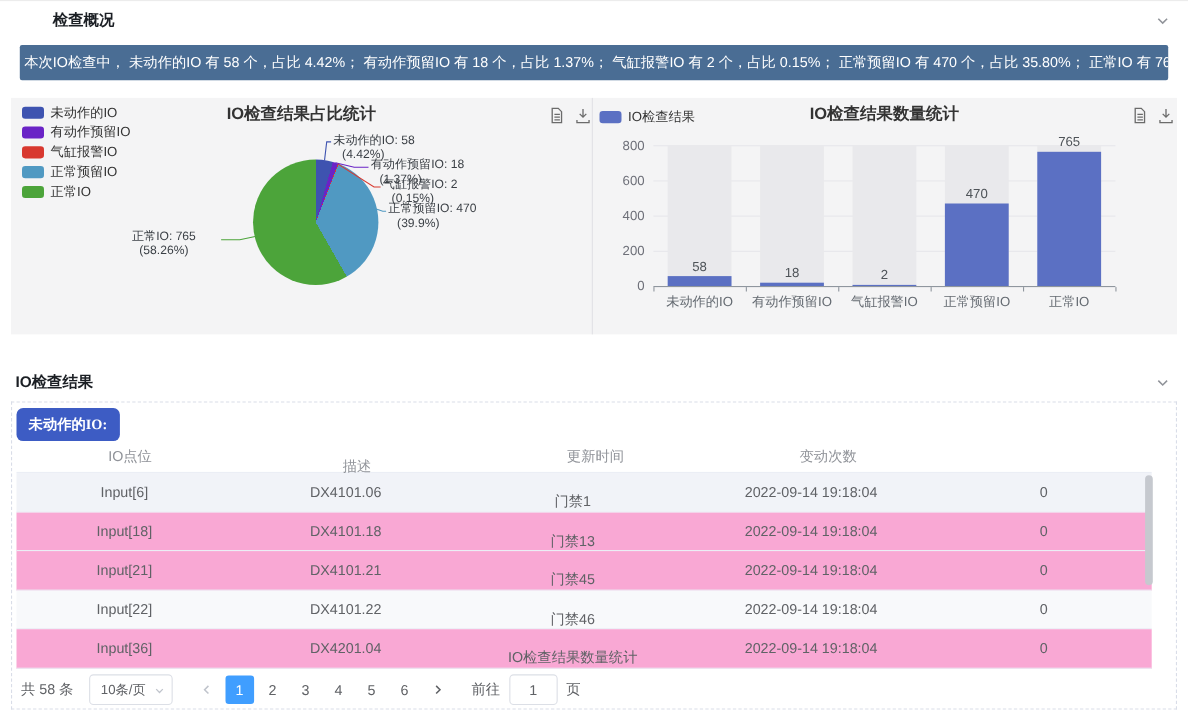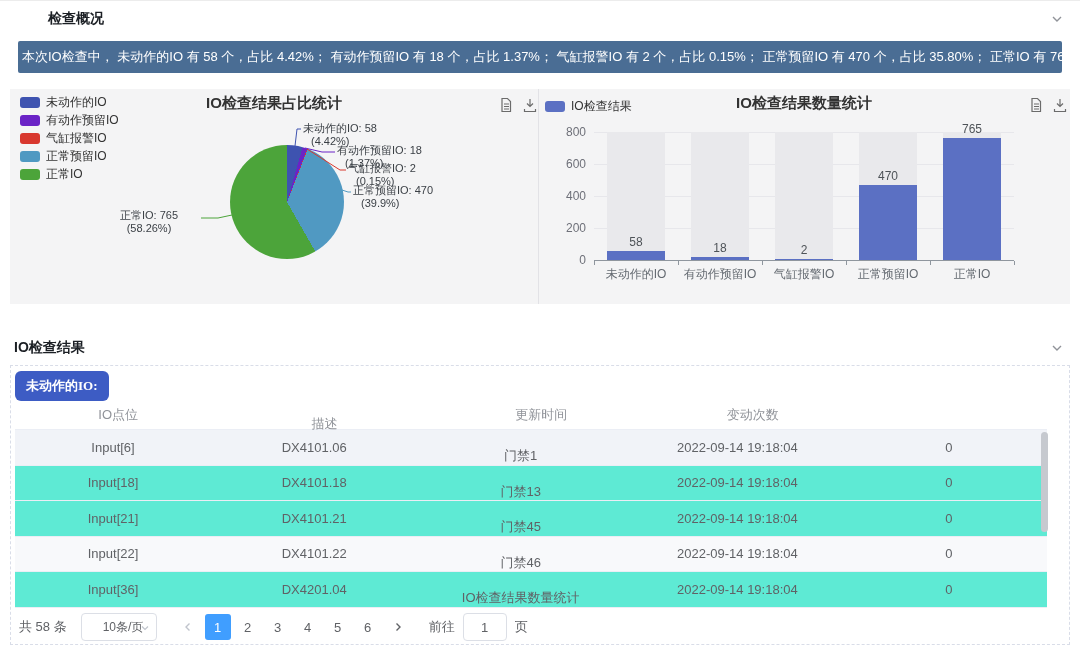--- a/index.html
+++ b/index.html
@@ -54,33 +54,33 @@
 
   
   .card { position:absolute; left:10px; top:364px; width:1060px; height:280px;
     border:1px dashed #d9dde8; }
   .badge { position:absolute; left:4px; top:5px; border:none; color:#fff; font-weight:bold;
     font-size:13px; padding:6px 11px; border-radius:6px; cursor:pointer;
     font-family:Liberation Serif, serif; }
   .tbl { position:absolute; left:4px; top:35px; width:1032px; }
   .tbl-row { display:flex; align-items:center; border-bottom:1px solid #ebeef5; }
   .tbl-head { height:29px; color:#909399; font-size:13px; }
-  .tbl-data { height:35.5px; color:#606266; font-size:13px; background:#5eead4; }
+  .tbl-data { height:35.5px; color:#606266; font-size:13px; background:#f9a8d4; }
   .cell { text-align:center; }
   .c0{width:19%;} .c1{width:20%;} .c2{width:20%;margin-top:18px;} .c3{width:22%;} .c4{width:19%;}
   .scroll-thumb { position:absolute; left:1030px; top:66px; width:7px; height:100px;
     background:#c6c9cf; border-radius:4px; cursor:pointer; }
 
   
   .pager { position:absolute; left:4px; top:246px; height:30px; display:flex;
     align-items:center; font-size:13px; color:#606266; }
   .pg-total { margin:0 14px 0 4px; white-space:nowrap; }
   .pg-select { position:relative; width:76px; height:28px; border:1px solid #dcdfe6;
     border-radius:4px; background:#fff; display:flex; align-items:center; cursor:pointer; }
-  .pg-select span { font-size:12px; color:#606266; margin-left:21px; }
+  .pg-select span { font-size:12px; color:#606266; margin-left:10px; }
   .pg-select svg { position:absolute; right:6px; top:9px; }
   .pg-btn { width:26px; height:26px; display:flex; align-items:center; justify-content:center;
     margin:0 2px; font-size:13px; color:#606266; background:transparent; border:none;
     border-radius:3px; cursor:pointer; font-family:inherit; }
   .pg-prev { margin-left:18px; }
   .pg-goto { margin-left:16px; white-space:nowrap; }
   .pg-input { width:44px; height:28px; margin:0 8px; border:1px solid #dcdfe6; border-radius:4px;
     text-align:center; font-size:13px; color:#606266; font-family:inherit; }
 </style>
 </head>

